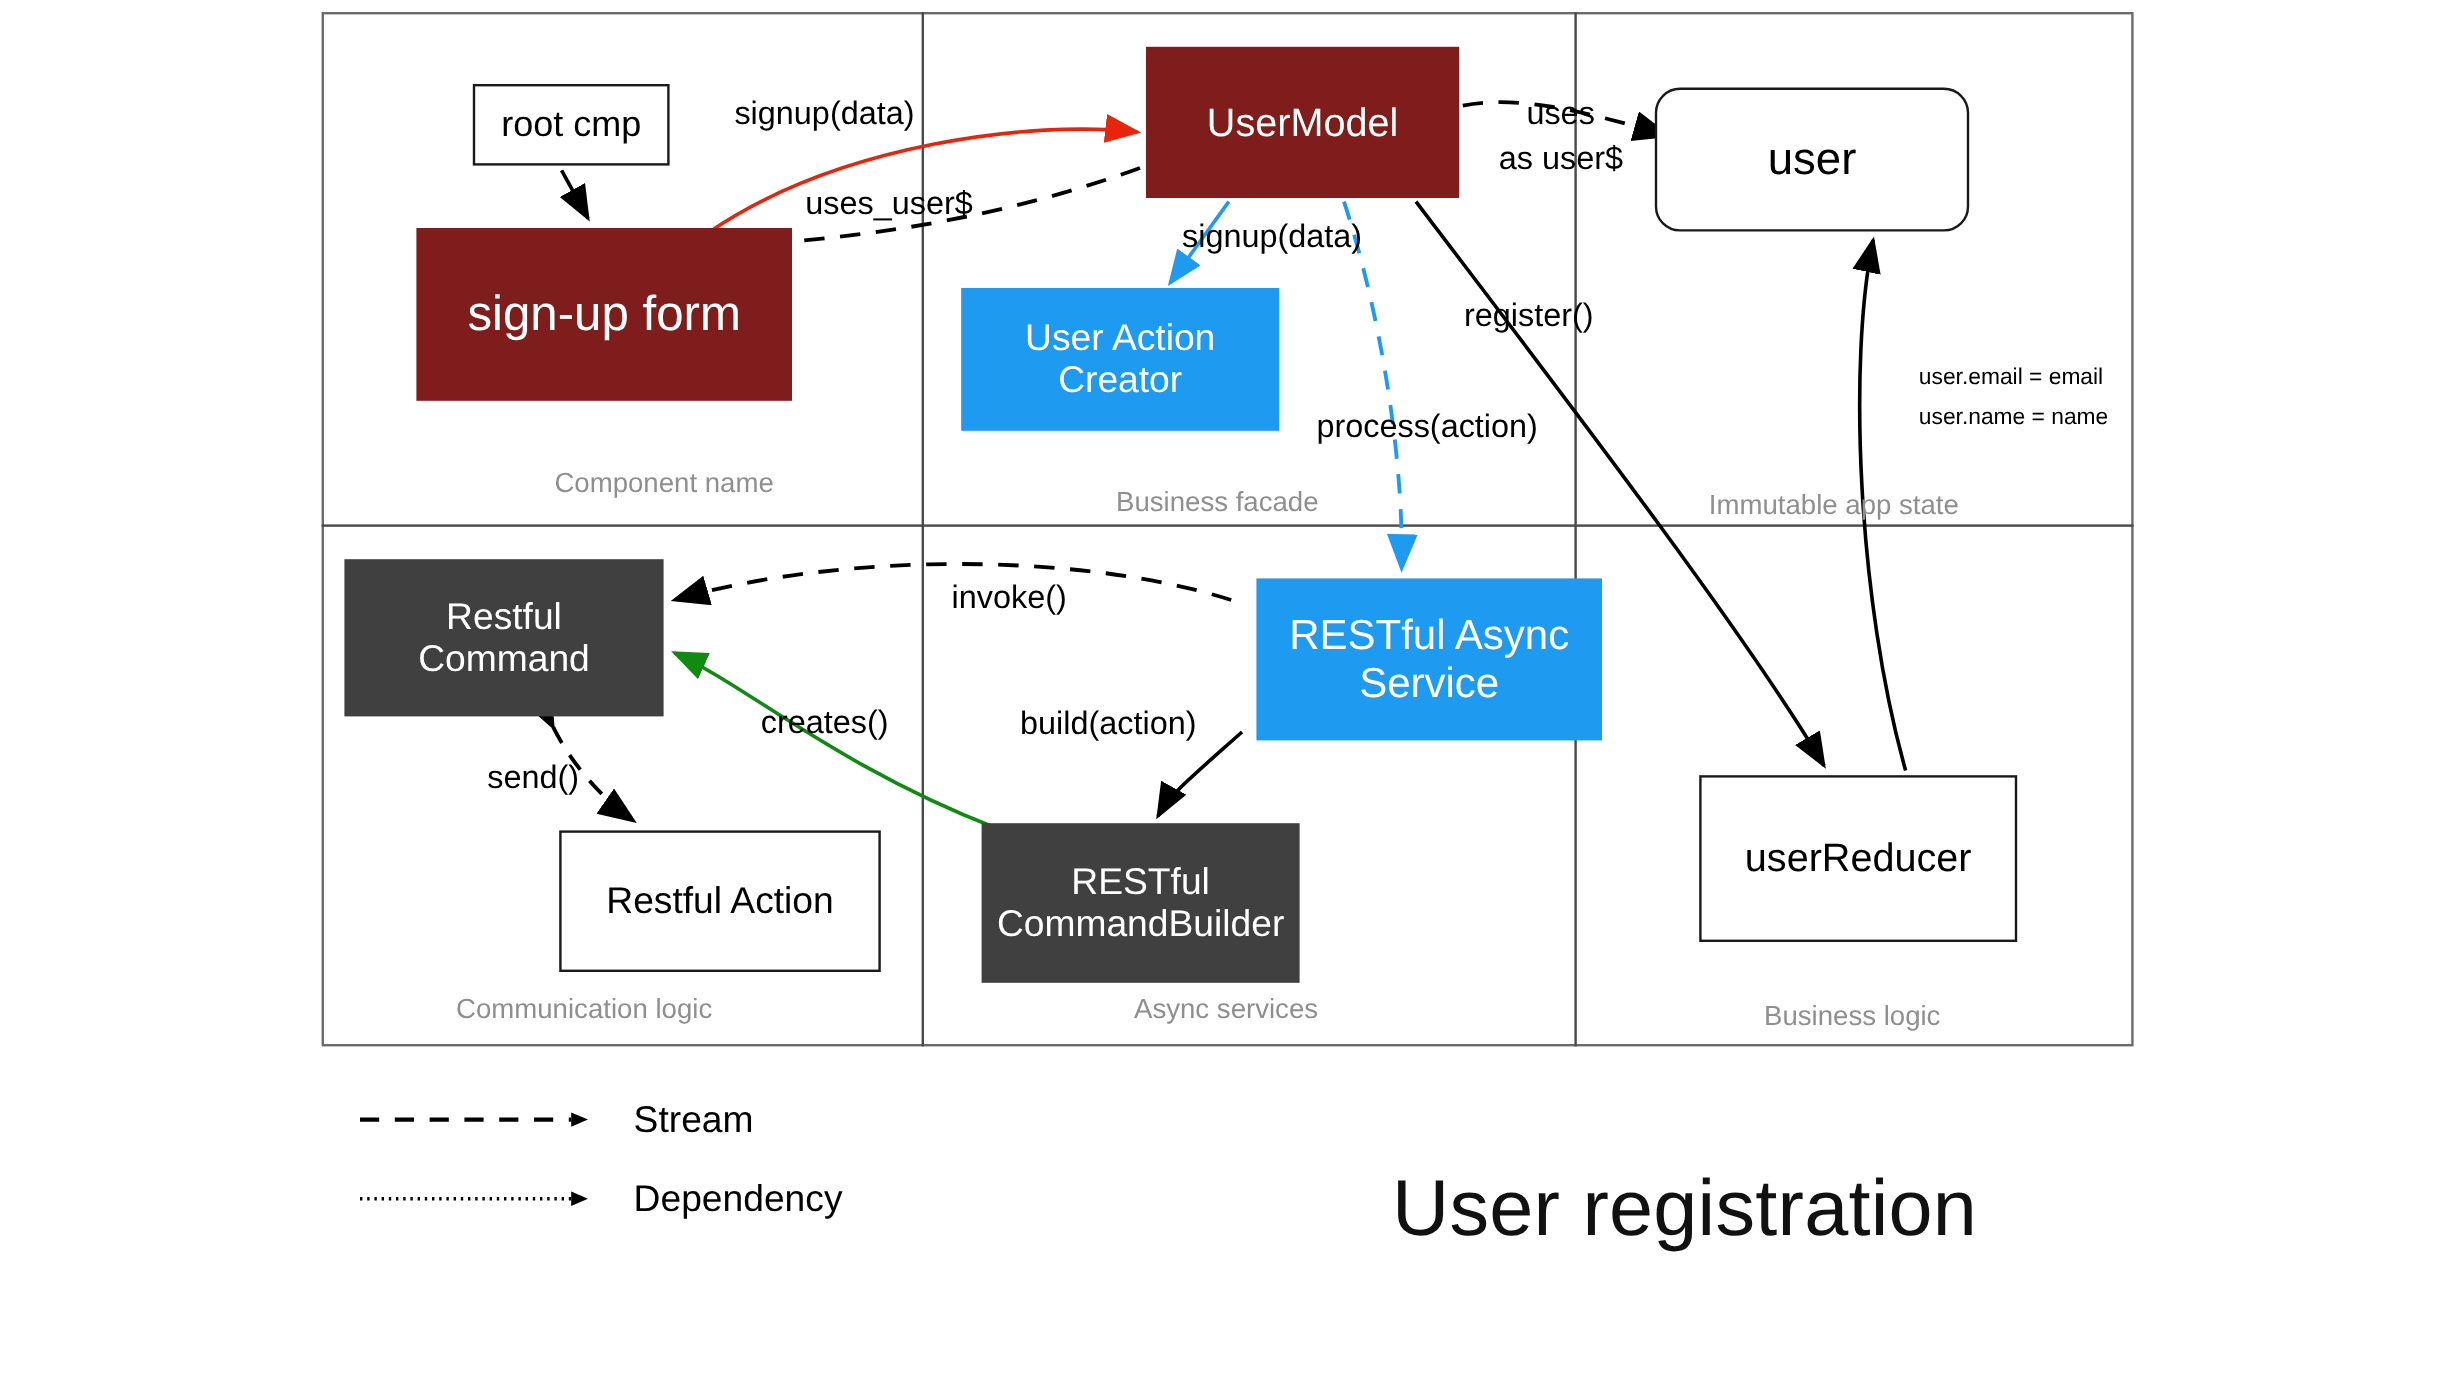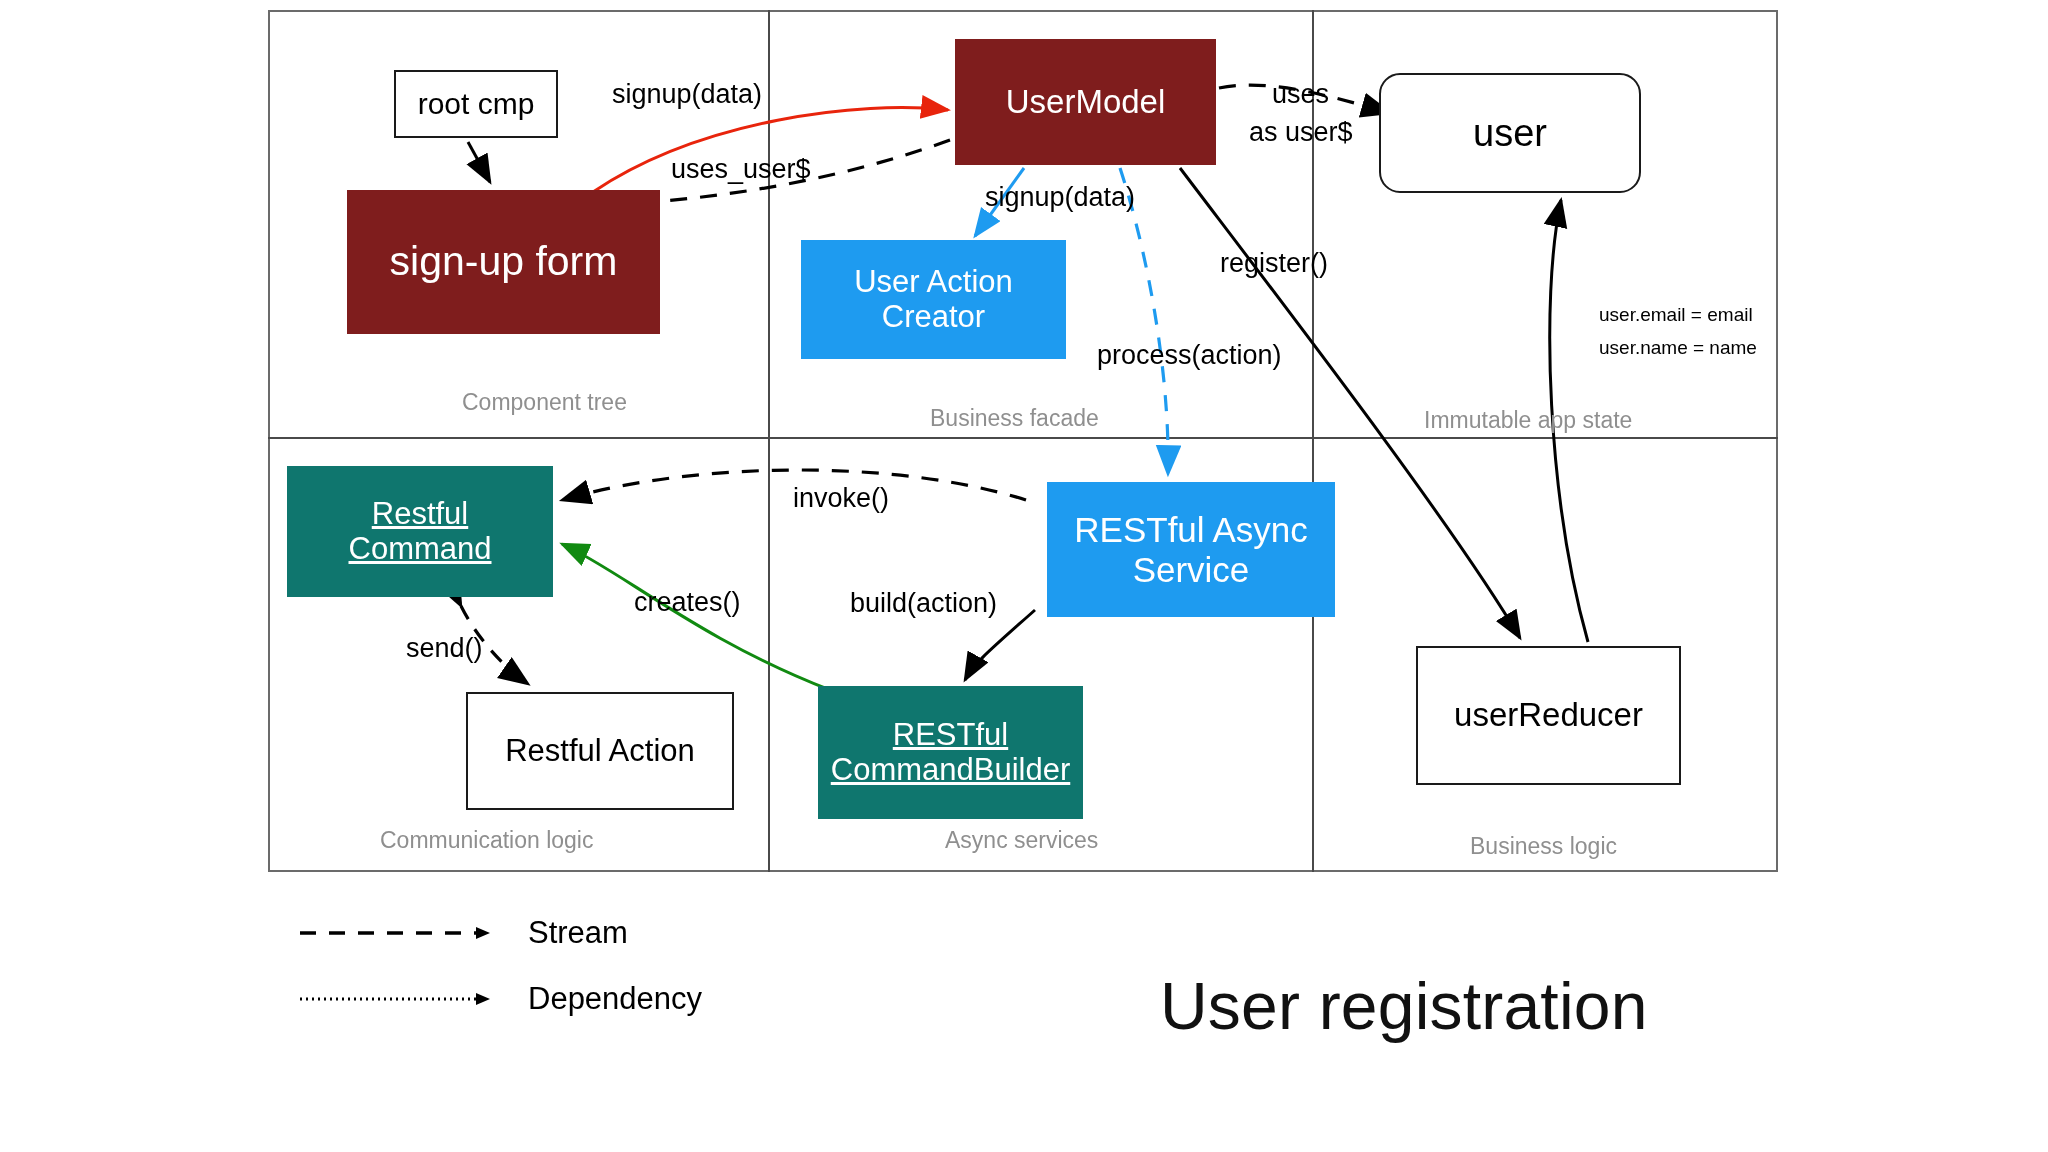--- a/index.html
+++ b/index.html
@@ -14,21 +14,21 @@
   .vdiv.v1{left:768px;}
   .vdiv.v2{left:1312px;}
   .hdiv{position:absolute;left:268px;top:437px;width:1510px;height:0;border-top:2px solid #4a4a4a;}
 
   
   .node{position:absolute;box-sizing:border-box;display:flex;align-items:center;
         justify-content:center;text-align:center;line-height:1.12;}
   .node.plain{background:#ffffff;border:2px solid #1a1a1a;color:#000;}
   .node.red{background:#7f1d1d;color:#ffffff;}
   .node.blue{background:#1e9bf0;color:#ffffff;}
-  .node.green{background:#0f766e;color:#ffffff;text-decoration:underline;}
+  .node.green{background:#404040;color:#ffffff;}
 
   #n-root-cmp   {left:394px;top:70px;width:164px;height:68px;font-size:30px;}
   #n-signup-form{left:347px;top:190px;width:313px;height:144px;font-size:41px;}
   #n-usermodel  {left:955px;top:39px;width:261px;height:126px;font-size:33px;}
   #n-uac        {left:801px;top:240px;width:265px;height:119px;font-size:31px;}
   #n-user       {left:1379px;top:73px;width:262px;height:120px;font-size:38px;border-radius:21px;}
   #n-restful-cmd{left:287px;top:466px;width:266px;height:131px;font-size:31px;}
   #n-gateway    {left:466px;top:692px;width:268px;height:118px;font-size:31px;}
   #n-async-svc  {left:1032px;top:482px;width:288px;height:135px;font-size:35px;margin-left:15px;}
   #n-cmd-builder{left:818px;top:686px;width:265px;height:133px;font-size:31px;}
@@ -161,21 +161,21 @@
 
   <div class="node green" id="n-cmd-builder">
     <span style="white-space:pre-line">RESTful
 CommandBuilder</span>
   </div>
 
   <div class="node plain" id="n-reducer">
     <span>userReducer</span>
   </div>
 
-  <div class="quad-label" id="q-component-tree">Component tree</div>
+  <div class="quad-label" id="q-component-tree">Component name</div>
   <div class="quad-label" id="q-business-facade">Business facade</div>
   <div class="quad-label" id="q-immutable-state">Immutable app state</div>
   <div class="quad-label" id="q-communication">Communication logic</div>
   <div class="quad-label" id="q-async-services">Async services</div>
   <div class="quad-label" id="q-business-logic">Business logic</div>
 
   <div class="elabel" id="l-signup-top">signup(data)</div>
   <div class="elabel" id="l-uses-user">uses_user$</div>
   <div class="elabel" id="l-uses">uses</div>
   <div class="elabel" id="l-as-user">as user$</div>

